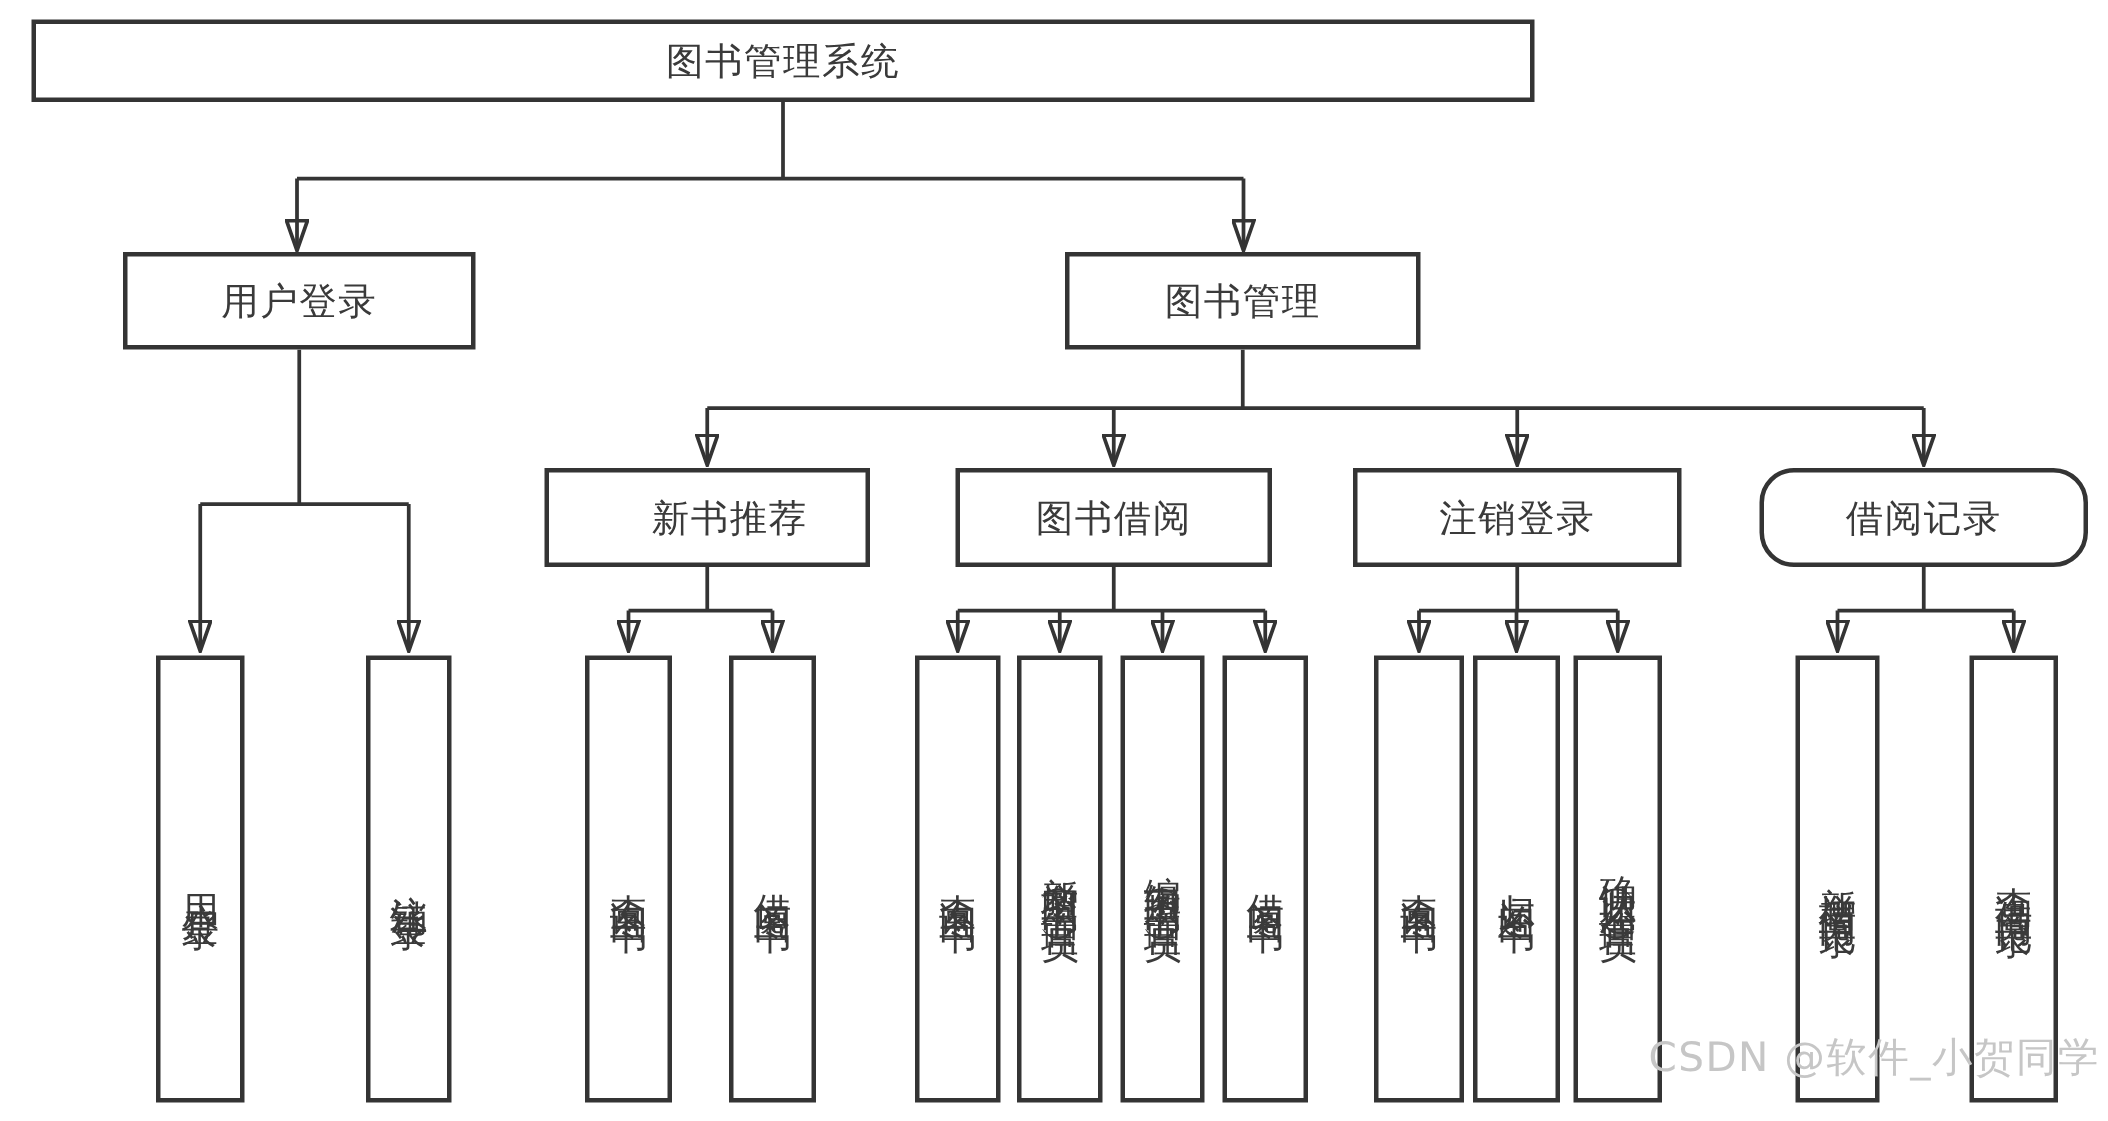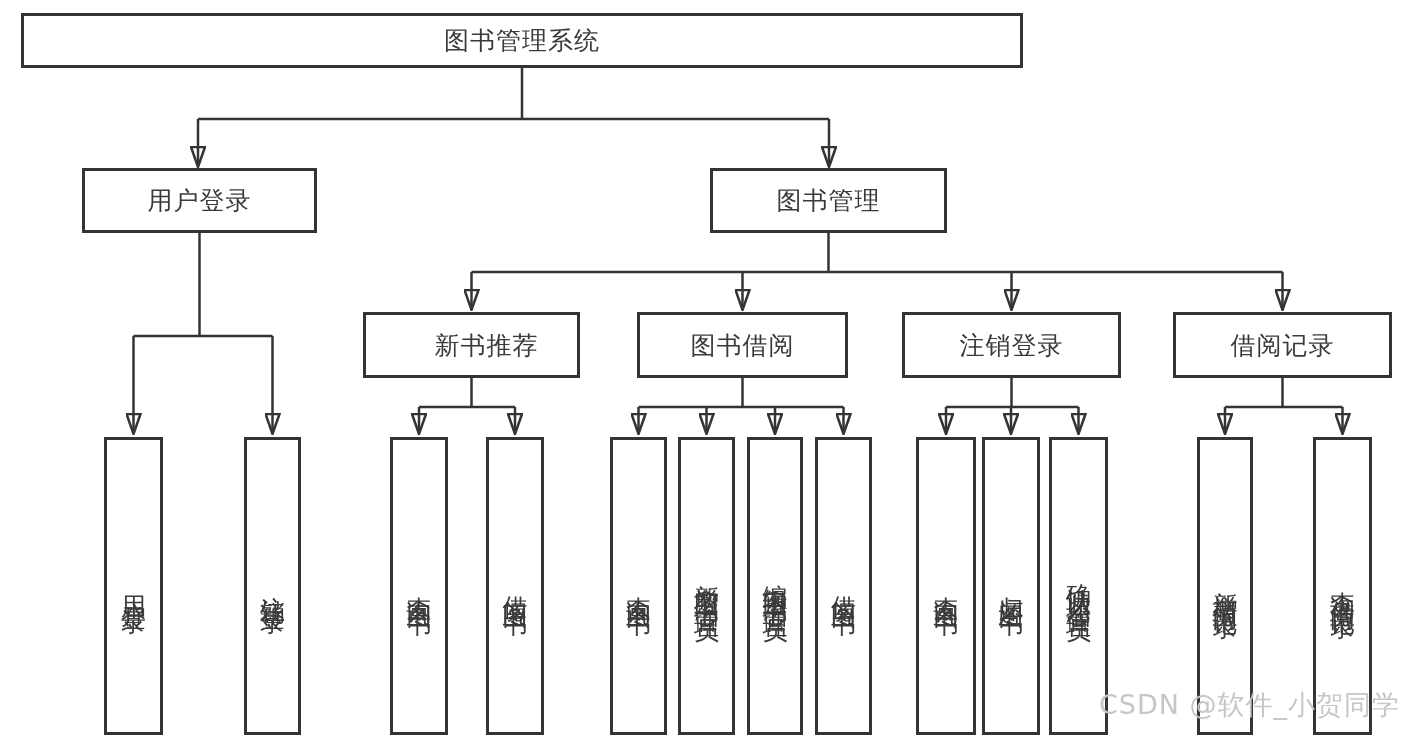--- a/index.html
+++ b/index.html
@@ -130,21 +130,21 @@
 
   <div class="node" style="left:363px;top:312px;width:217px;height:66px;padding-left:30px;">
     <span class="lbl">新书推荐</span>
   </div>
   <div class="node" style="left:637px;top:312px;width:211px;height:66px;">
     <span class="lbl">图书借阅</span>
   </div>
   <div class="node" style="left:902px;top:312px;width:219px;height:66px;">
     <span class="lbl">注销登录</span>
   </div>
-  <div class="node" style="left:1173px;top:312px;width:219px;height:66px;">
+  <div class="node" style="left:1173px;top:312px;width:219px;height:66px;border-radius:23px;">
     <span class="lbl">借阅记录</span>
   </div>
 
   <div class="node" style="left:104px;top:437px;width:59px;height:298px;">
     <span class="vlbl">用户登录</span>
   </div>
   <div class="node" style="left:244px;top:437px;width:57px;height:298px;">
     <span class="vlbl">注销登录</span>
   </div>
 

